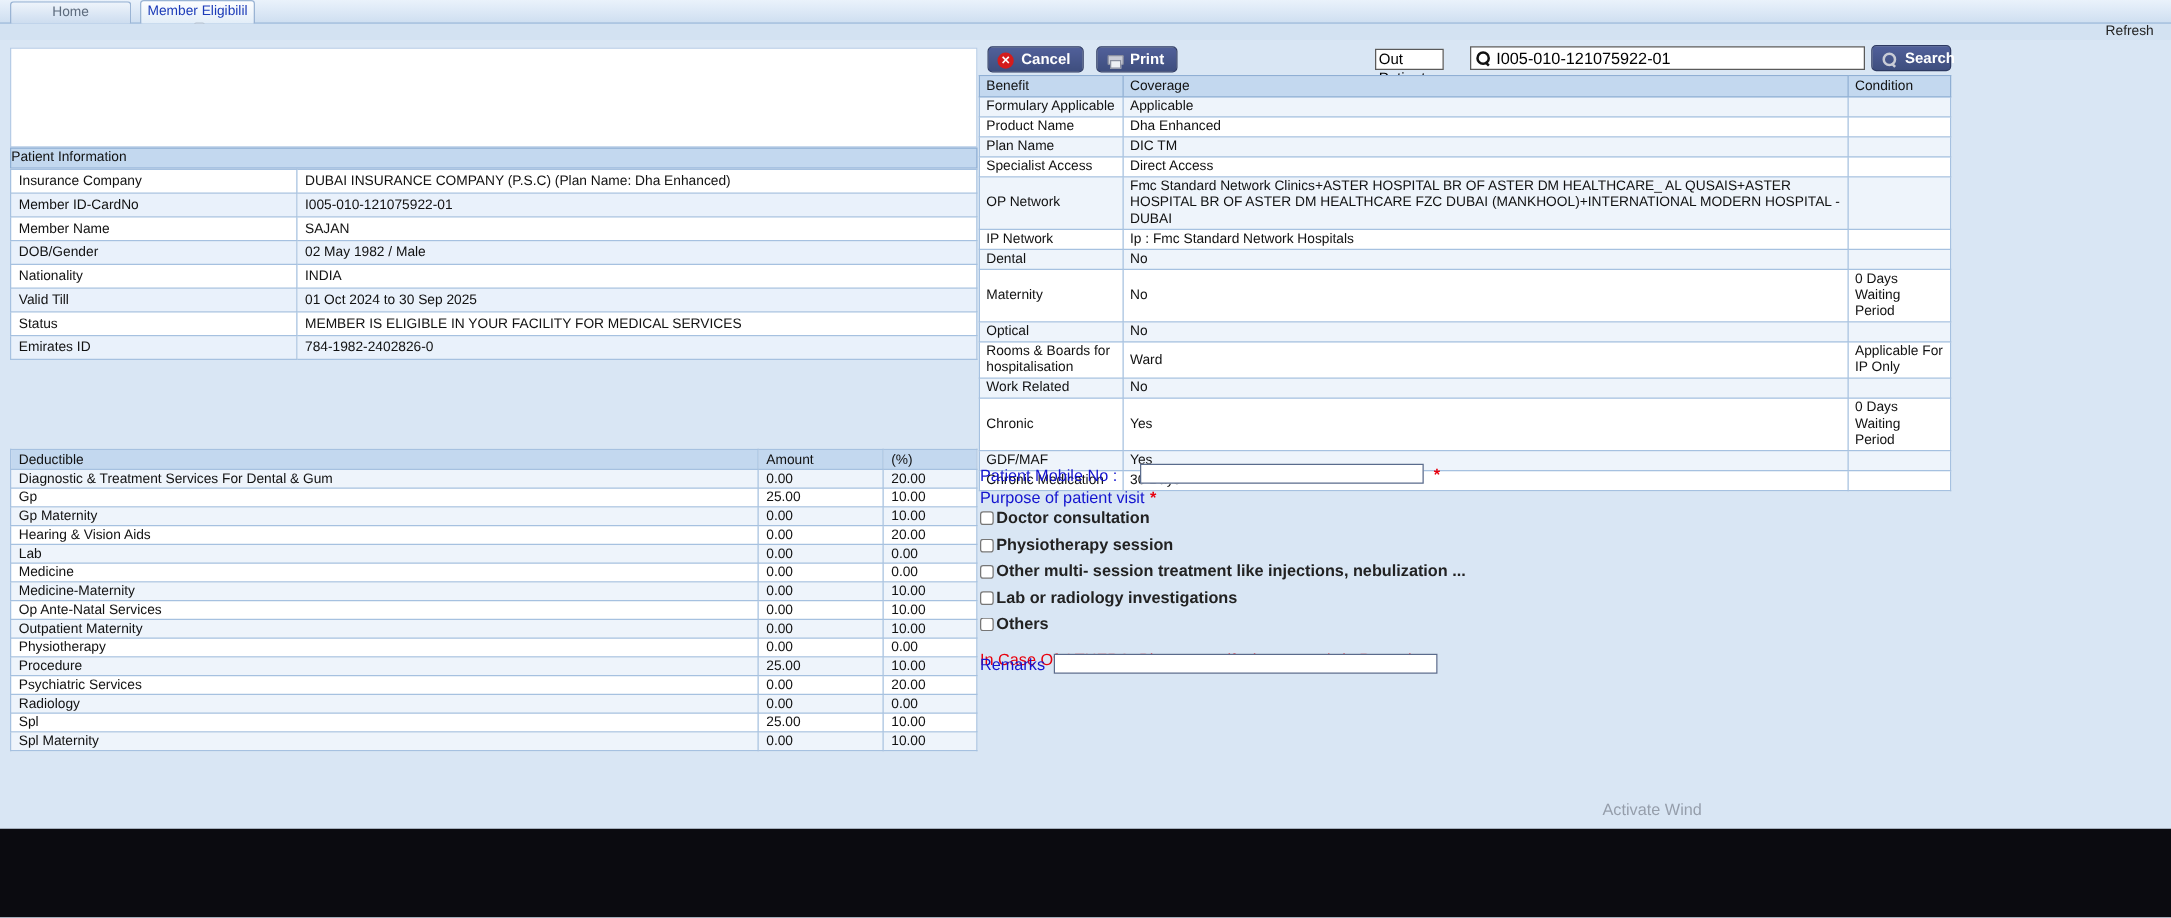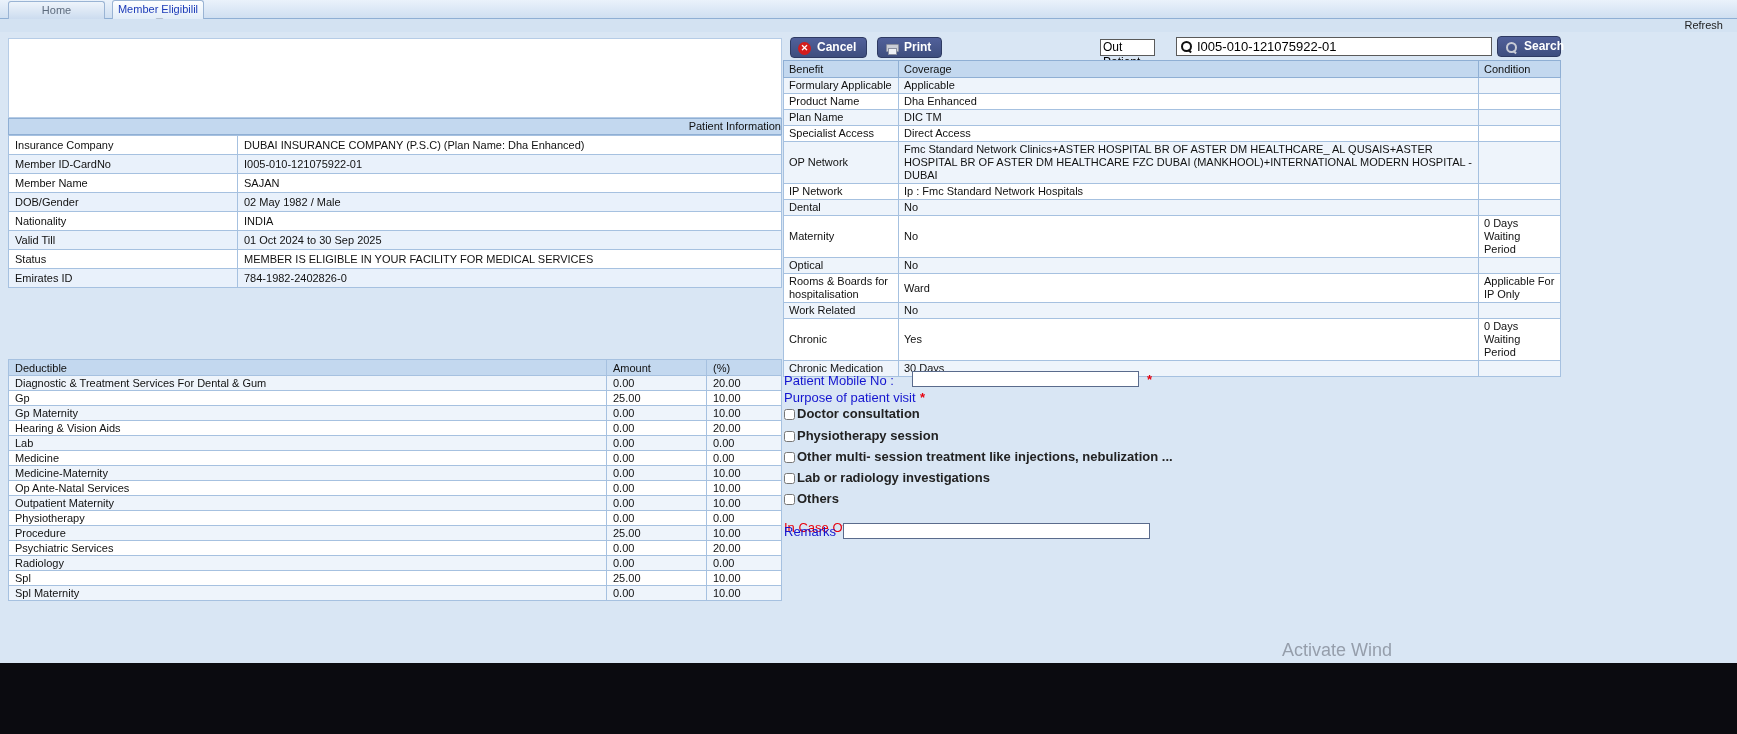--- a/index.html
+++ b/index.html
@@ -42,21 +42,21 @@
     position:absolute; right:14px; top:0; font-size:11px; color:#222;
     cursor:pointer;
   }
   
   .logo-box {
     position:absolute; left:8px; top:38px; width:774px; height:80px;
     background:#ffffff; border:1px solid #b6cce6;
   }
   .pi-header {
     position:absolute; left:8px; top:118px; width:774px; height:17px;
-    background:#c3d8ef; border:1px solid #8fafd4; text-align:right;
+    background:#c3d8ef; border:1px solid #8fafd4; text-align:left;
     font-size:11px; line-height:15px; color:#111;
   }
   table.tbl { border-collapse:collapse; table-layout:fixed; width:774px; background:#fff; }
   table.tbl td, table.tbl th {
     border:1px solid #a6c1e0; font-size:11px; font-weight:normal;
     text-align:left; padding:0 6px; color:#111; overflow:hidden;
   }
   .pi-table { position:absolute; left:8px; top:135px; }
   .pi-table td { height:19px; }
   .pi-table tr:nth-child(even) td { background:#e9f1fb; }
@@ -130,21 +130,21 @@
   .flabel { position:absolute; font-size:13px; color:#1414cf; }
   .req { position:absolute; font-size:13px; color:#e8000d; font-weight:bold; }
   .txtinput {
     position:absolute; background:#fff; border:1px solid #5a6b8c; height:16px;
     font-size:12px; font-family:"Liberation Sans",sans-serif; padding:0 3px; outline:none;
   }
   .chk-row { position:absolute; left:784px; font-size:13px; font-weight:bold; color:#222; }
   .chk-row input { vertical-align:-2px; width:11px; height:11px; margin-right:2px; cursor:pointer; }
   .alert { position:absolute; left:784px; font-size:13px; color:#e8000d; }
   .watermark {
-    position:absolute; left:1282px; top:640px; font-size:18px; color:#5f6470;
+    position:absolute; left:1282px; top:640px; font-size:13px; color:#5f6470;
     opacity:.55;
   }
   .bottombar {
     position:absolute; left:0; bottom:0; width:100%; height:71px; background:#0b0b10;
   }
 </style>
 </head>
 <body>
 
 <div class="tabbar">
@@ -375,20 +375,25 @@
       </tr>
   <tr>
         <td>Work Related</td>
         <td>No</td>
         <td></td>
       </tr>
   <tr>
         <td>Chronic</td>
         <td>Yes</td>
         <td>0 Days Waiting Period</td>
+      </tr>
+  <tr>
+        <td>GDF/MAF</td>
+        <td>Yes</td>
+        <td></td>
       </tr>
   <tr>
         <td>Chronic Medication</td>
         <td>30 Days</td>
         <td></td>
       </tr>
 </tbody>
   </table>
 
 <span class="flabel" style="left:784px; top:373px;">Patient Mobile No :</span>

